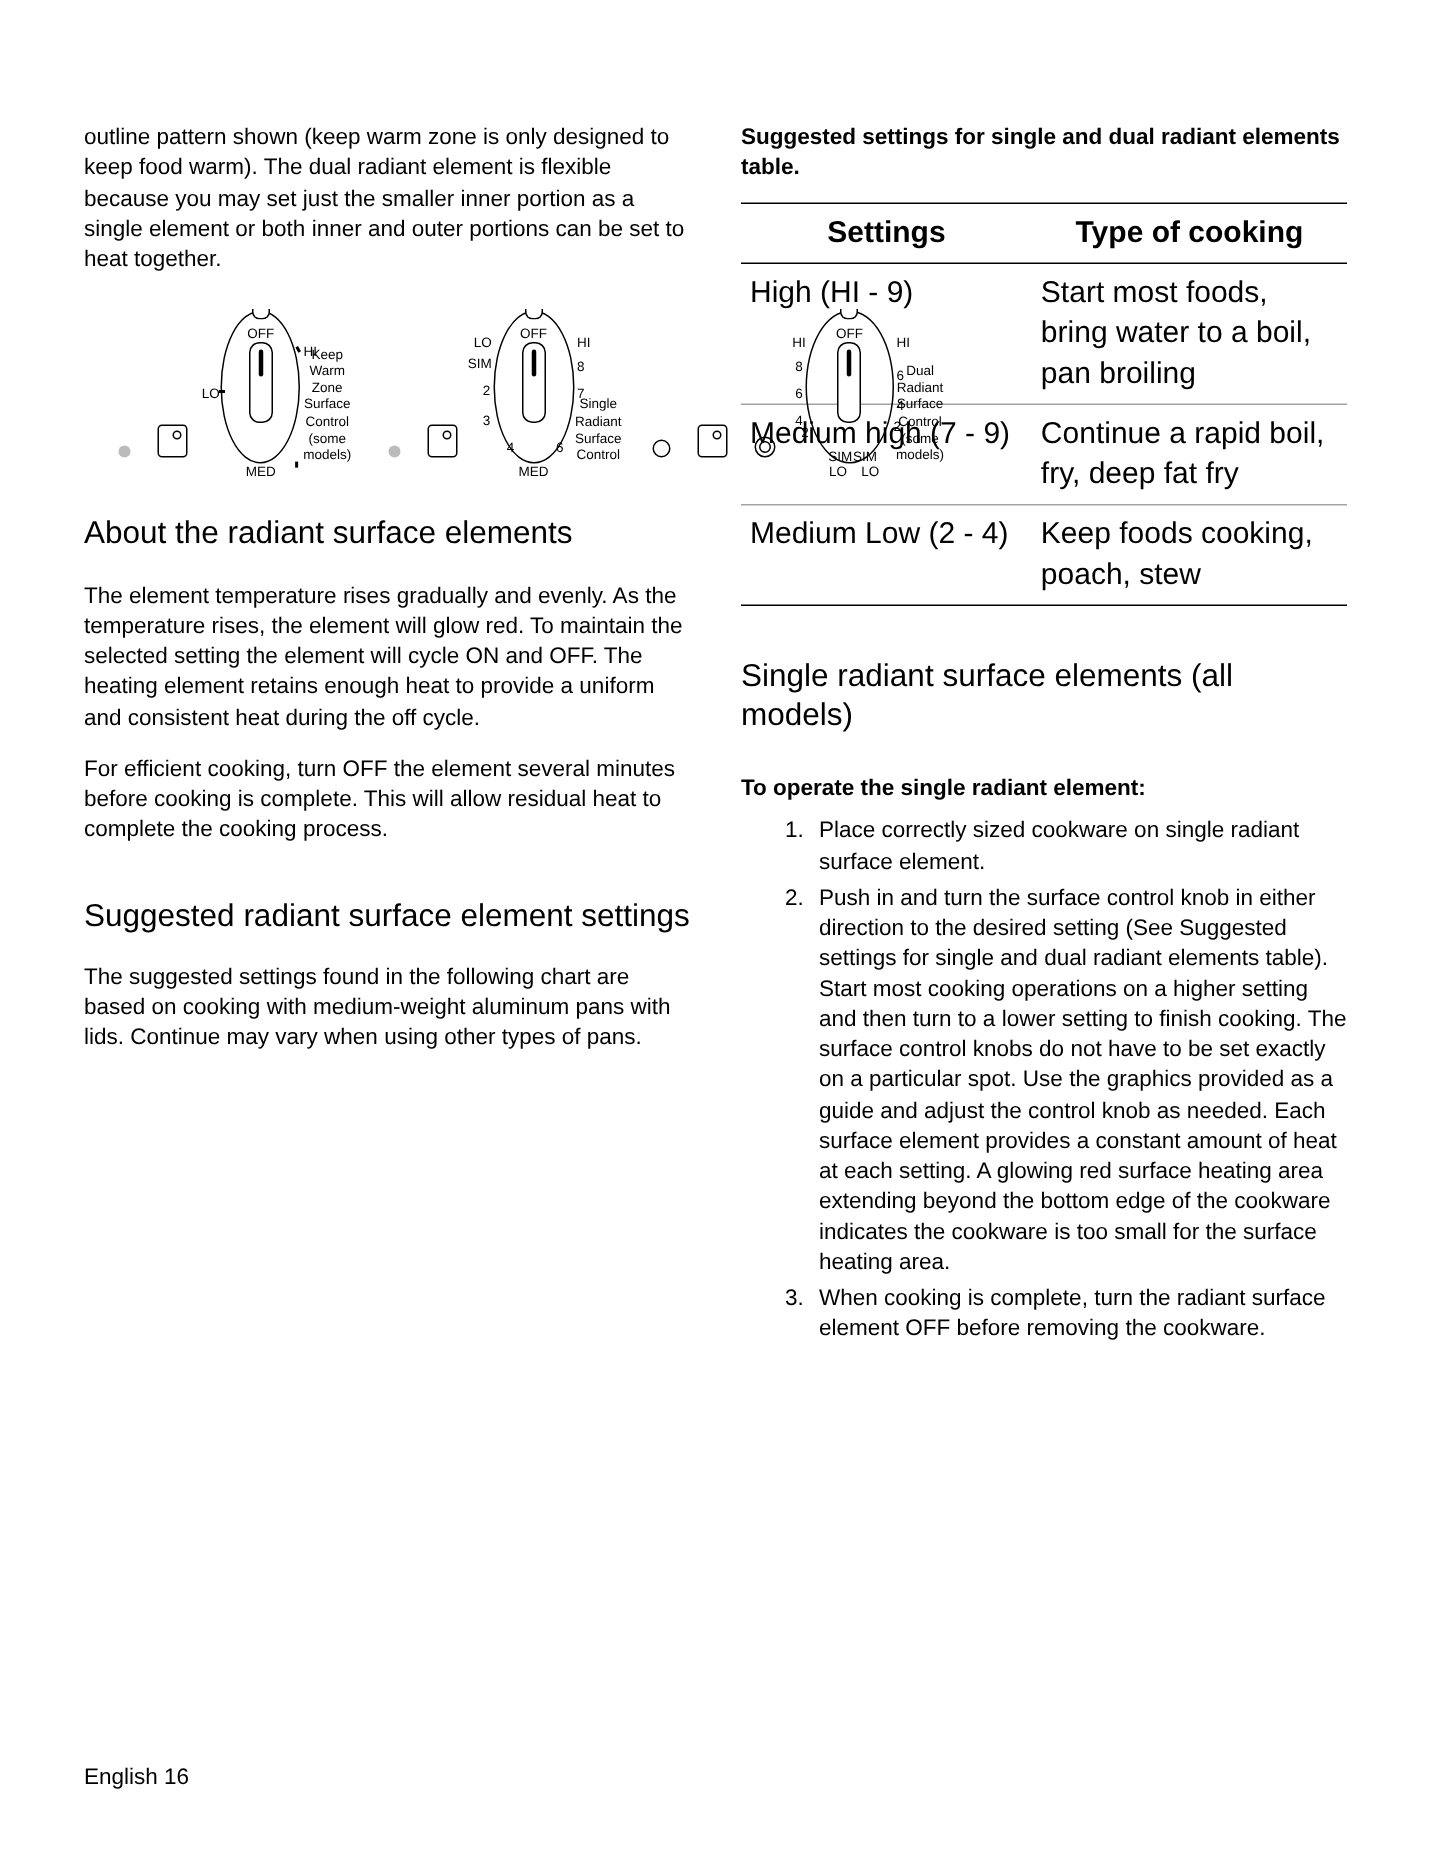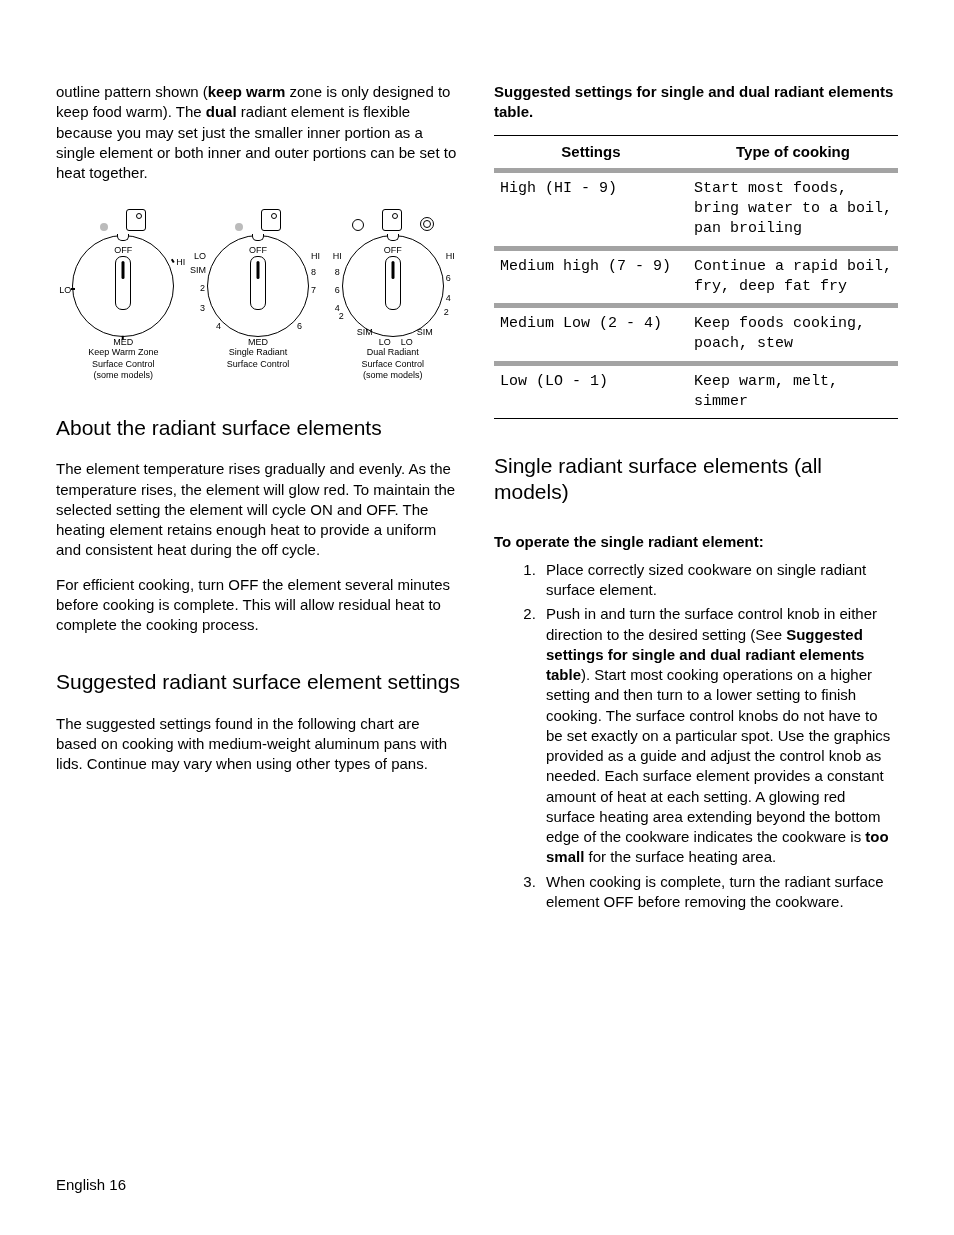--- a/index.html
+++ b/index.html
@@ -15,35 +15,35 @@
   }
   .page{
     padding:82px 56px 0 56px;
     column-count:2;
     column-gap:34px;
   }
   .block{break-inside:avoid-column;}
   .intro{margin:0 0 20px 0;}
   h2{font-size:21px;font-weight:400;margin:34px 0 18px 0;line-height:1.25;}
   p{margin:0 0 14px 0;}
-  .bold{font-weight:700;}
+  .bold{font-weight:400;}
   .table-title{font-weight:700;margin:0 0 12px 0;}
-  table{width:100%;border-collapse:collapse;font-size:15px;}
+  table{width:100%;border-collapse:collapse;font-size:20px;}
   th,td{text-align:left;vertical-align:top;padding:6px 6px 6px 6px;}
   th{border-top:1.5px solid #000;border-bottom:1.5px solid #000;font-weight:700;text-align:center;}
-  td{border-top:5px solid #a3a3a3;font-family:Liberation Mono, monospace;}
+  td{border-top:1px solid #a3a3a3;}
   tr:last-child td{border-bottom:1.5px solid #000;}
   td.col-a{width:48%;}
   ol{margin:8px 0 0 0;padding-left:26px;}
   ol li{padding-left:6px;margin-bottom:4px;margin-left:20px;}
   .subhead{font-weight:700;margin:26px 0 8px 0;}
   .footer{position:absolute;left:56px;bottom:40px;font-size:15px;}
   
   .dials{display:flex;justify-content:space-between;margin:24px 0 10px 0;break-inside:avoid;}
-  .dial-col{flex:1;display:flex;flex-direction:column;align-items:center;position:relative;}
+  .dial-col{flex:1;display:flex;flex-direction:row;align-items:flex-end;position:relative;}
   .dial-top{width:100%;display:flex;justify-content:center;gap:18px;height:24px;align-items:flex-end;margin-bottom:4px;}
   .ind-circle{width:8px;height:8px;border-radius:50%;background:#bbb;}
   .ind-ring{width:10px;height:10px;border-radius:50%;border:1px solid #000;}
   .ind-dbl{width:12px;height:12px;border-radius:50%;border:1px solid #000;display:flex;align-items:center;justify-content:center;}
   .ind-dbl::after{content:"";width:6px;height:6px;border-radius:50%;border:1px solid #000;}
   .ind-rect{width:18px;height:20px;border:1px solid #000;border-radius:3px;position:relative;}
   .ind-rect::after{content:"";position:absolute;top:3px;right:3px;width:4px;height:4px;border-radius:50%;border:1px solid #000;}
   .dial{width:100px;height:100px;border:1.5px solid #000;border-radius:50%;position:relative;}
   .notch{position:absolute;top:-2px;left:50%;transform:translateX(-50%);width:10px;height:6px;background:#fff;border-left:1.5px solid #000;border-right:1.5px solid #000;border-bottom:1.5px solid #000;border-radius:0 0 5px 5px;}
   .knob{position:absolute;top:20px;left:50%;transform:translateX(-50%);width:14px;height:52px;border:1.5px solid #000;border-radius:7px;background:#fff;}
@@ -170,24 +170,20 @@
             <td>Start most foods, bring water to a boil, pan broiling</td>
           </tr>
         <tr>
             <td class="col-a">Medium high (7 - 9)</td>
             <td>Continue a rapid boil, fry, deep fat fry</td>
           </tr>
         <tr>
             <td class="col-a">Medium Low (2 - 4)</td>
             <td>Keep foods cooking, poach, stew</td>
           </tr>
-        <tr>
-            <td class="col-a">Low (LO - 1)</td>
-            <td>Keep warm, melt, simmer</td>
-          </tr>
       </tbody>
     </table>
   </div>
 
   <div class="block">
     <h2>Single radiant surface elements (all models)</h2>
     <p class="subhead">To operate the single radiant element:</p>
     <ol>
       <li>Place correctly sized cookware on single radiant surface element.</li>
       <li>

